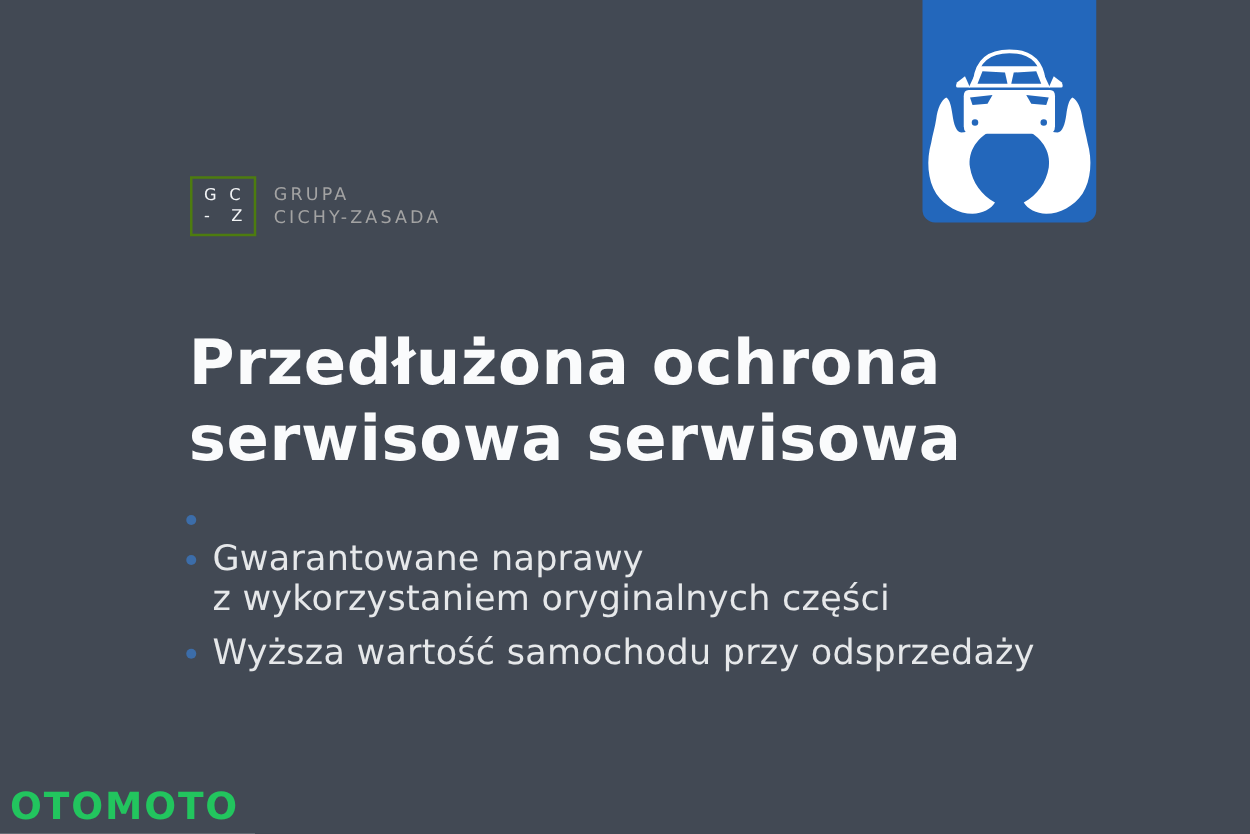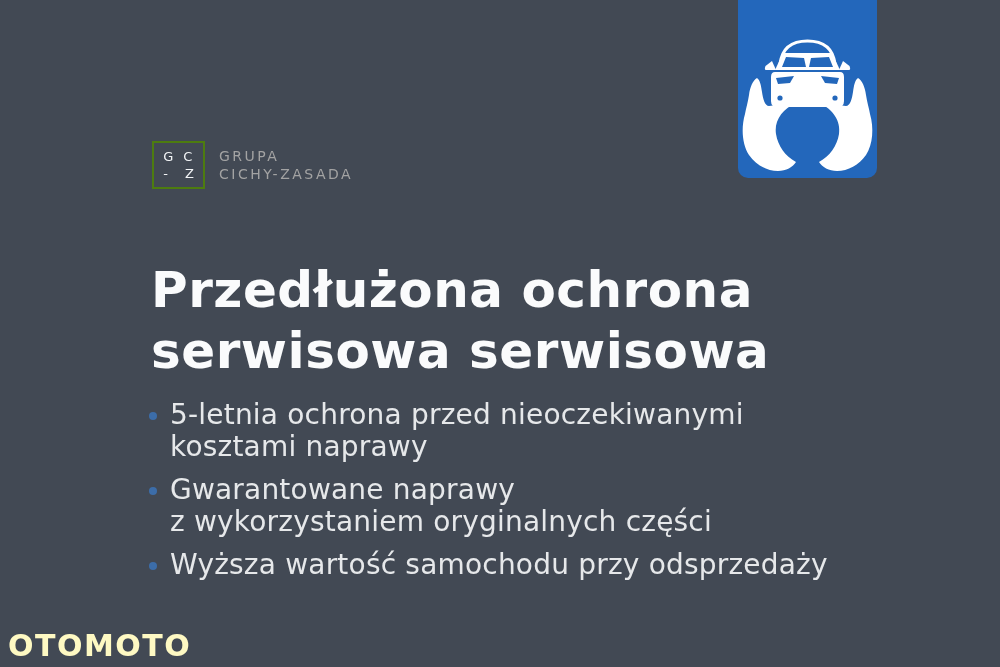--- a/index.html
+++ b/index.html
@@ -102,21 +102,21 @@
   }
 
   
   .otomoto {
     position: absolute;
     left: 8px;
     top: 628px;
     font-size: 30px;
     font-weight: bold;
     letter-spacing: 1.5px;
-    color: #fef9c3;
+    color: #22c55e;
   }
 </style>
 </head>
 <body>
 
 <div class="banner">
 
   <div class="icon-tile">
     <svg viewBox="0 0 139 178" xmlns="http://www.w3.org/2000/svg">
 
@@ -175,22 +175,20 @@
     <div class="brand-name">GRUPA
 CICHY-ZASADA</div>
   </div>
 
   <h1 class="heading">Przedłużona ochrona
 serwisowa serwisowa</h1>
 
   <div class="benefits">
     <div class="benefit">
       <span class="dot"></span>
-      <span class="benefit-text">5-letnia ochrona przed nieoczekiwanymi
-kosztami naprawy</span>
     </div>
     <div class="benefit">
       <span class="dot"></span>
       <span class="benefit-text">Gwarantowane naprawy
 z wykorzystaniem oryginalnych części</span>
     </div>
     <div class="benefit">
       <span class="dot"></span>
       <span class="benefit-text">Wyższa wartość samochodu przy odsprzedaży</span>
     </div>

